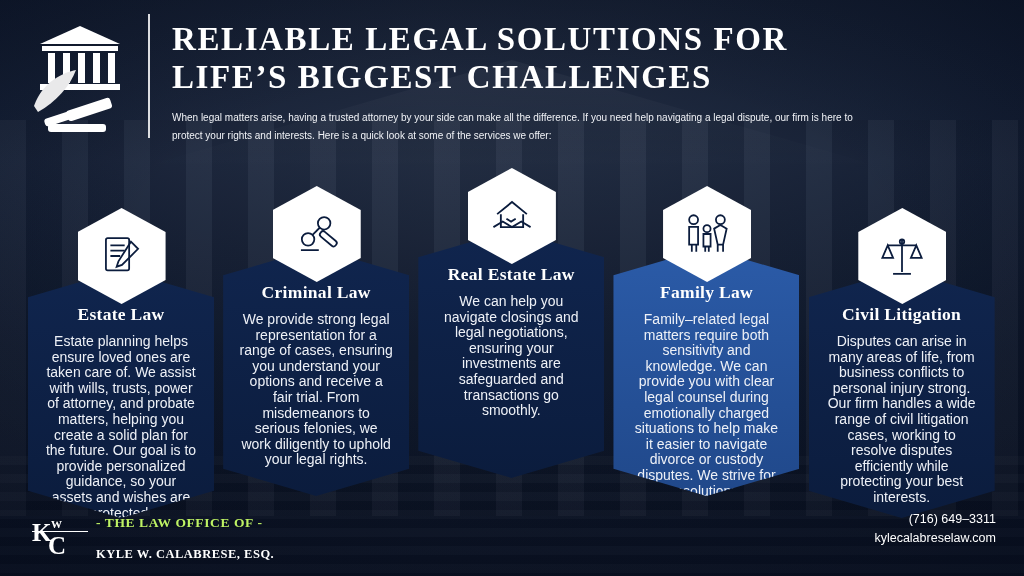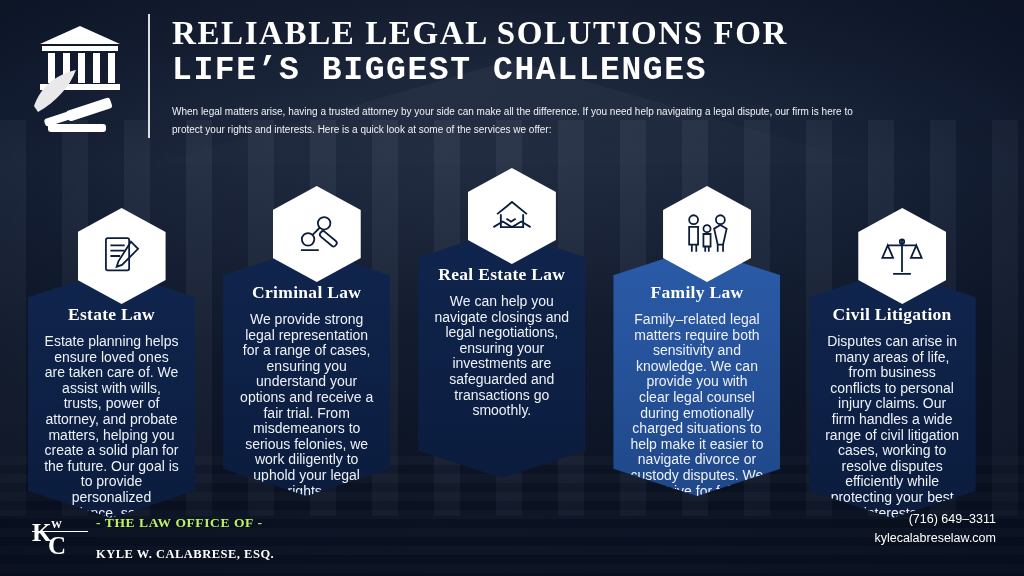--- a/index.html
+++ b/index.html
@@ -46,49 +46,49 @@
 
   
   .header { position: absolute; left: 0; top: 0; width: 1024px; height: 150px; }
   .emblem {
     position: absolute; left: 20px; top: 18px; width: 118px; height: 118px;
   }
   .divider {
     position: absolute; left: 148px; top: 14px; width: 2px; height: 124px;
     background: rgba(255,255,255,0.85);
   }
-  .titles { position: absolute; left: 172px; top: 14px; width: 700px; }
+  .titles { position: absolute; left: 172px; top: 20px; width: 700px; }
   h1.title {
     font-family: "Liberation Serif", serif;
     font-size: 33px;
     letter-spacing: 1.6px;
     line-height: 38px;
     font-weight: 700;
     color: #ffffff;
     text-transform: uppercase;
   }
-  h1.title .l2 { display: block; font-family: Liberation Mono, monospace; }
+  h1.title .l2 { display: block; }
   .subtitle {
     margin-top: 13px;
     font-size: 10px;
     line-height: 17.5px;
     color: #f0f2f6;
     width: 690px;
     font-weight: 400;
   }
 
   
   .cards {
     position: absolute; left: 28px; top: 168px; width: 968px; height: 330px;
     display: flex; gap: 8px;
   }
   .card { position: relative; width: 188px; height: 330px; }
 
   .hexbody {
-    position: absolute; left: 0; top: 62px; width: 167px; height: 248px;
+    position: absolute; left: 0; top: 62px; width: 186px; height: 248px;
     clip-path: polygon(50% 0%, 100% 11%, 100% 89%, 50% 100%, 0% 89%, 0% 11%);
     padding: 34px 16px 18px;
     text-align: center;
   }
   .card.dark .hexbody { background: linear-gradient(180deg,#10254e 0%, #0b1c3d 100%); }
   .card.blue .hexbody { background: linear-gradient(180deg,#2b5ba8 0%, #20488a 100%); }
 
   .hexicon {
     position: absolute; left: 50%; top: 0; width: 88px; height: 96px;
     transform: translateX(-50%);
@@ -265,21 +265,21 @@
         <path d="M28 10 V46"></path>
         <path d="M12 16 H44"></path>
         <path d="M18 48 H38"></path>
         <path d="M12 16 L6 30 H18 Z"></path>
         <path d="M44 16 L38 30 H50 Z"></path>
         <circle cx="28" cy="12" r="2.5"></circle>
       </svg>
     </div>
     <div class="hexbody">
       <div class="card-title">Civil Litigation</div>
-      <div class="card-text">Disputes can arise in many areas of life, from business conflicts to personal injury claims. Our firm handles a wide range of civil litigation cases, working to resolve disputes efficiently while protecting your best interests.</div>
+      <div class="card-text">Disputes can arise in many areas of life, from business conflicts to personal injury strong. Our firm handles a wide range of civil litigation cases, working to resolve disputes efficiently while protecting your best interests.</div>
     </div>
   </div>
 
 </div>
 
 <div class="footer">
 
   <div class="logo">
     <div class="logo-mark">
       <span class="k">K</span>

